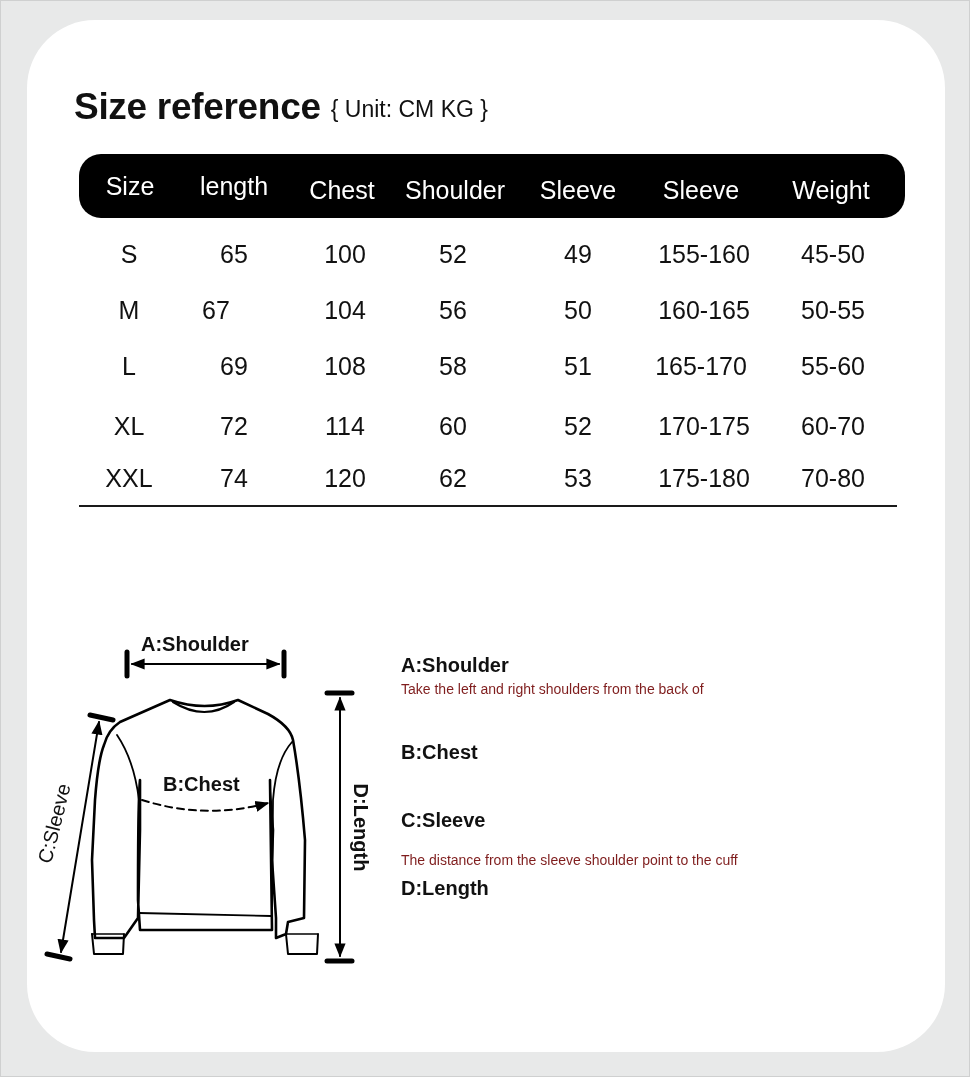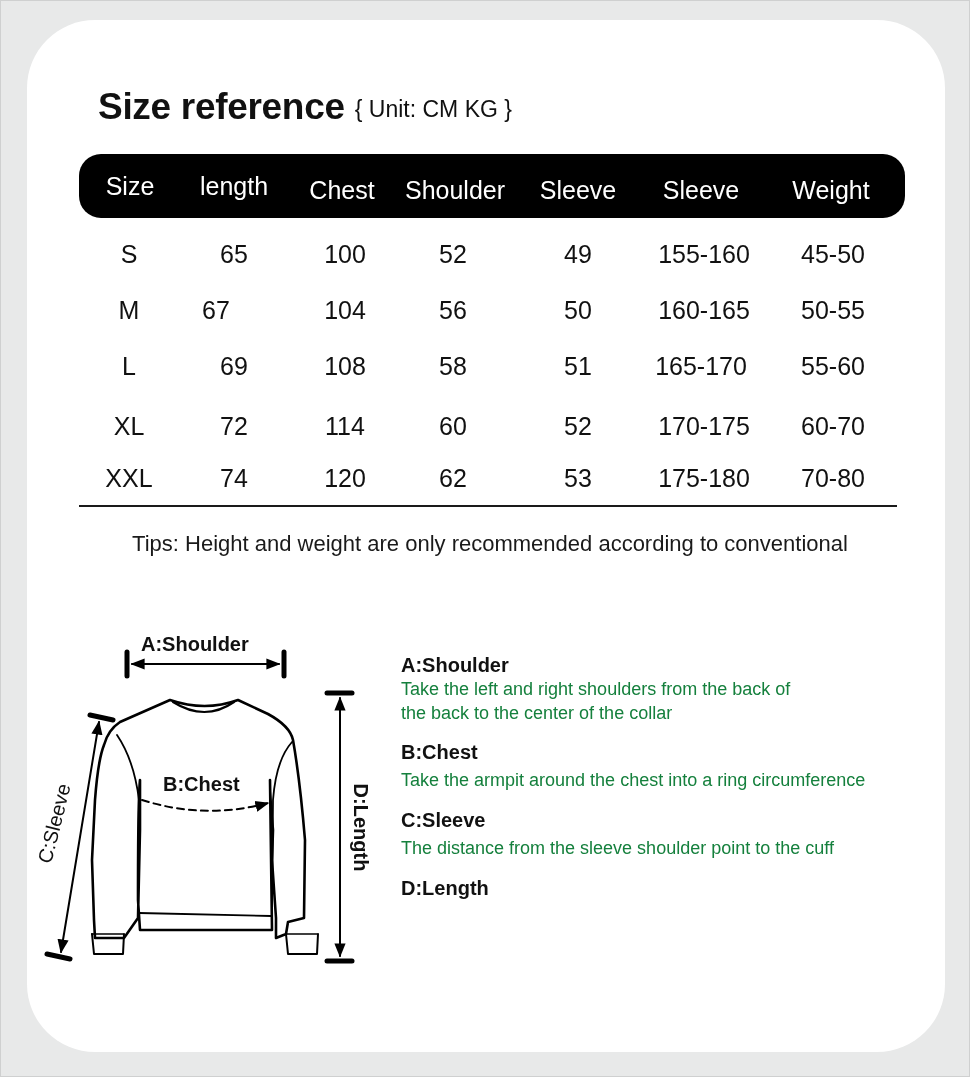--- a/index.html
+++ b/index.html
@@ -13,21 +13,21 @@
     position: absolute; left: 0; top: 0; width: 968px; height: 1075px;
     border: 1px solid #cfd0d0; background: #e8e9e9;
   }
   .card {
     position: absolute; left: 27px; top: 20px; width: 918px; height: 1032px;
     background: #ffffff; border-radius: 68px;
   }
   .title {
     position: absolute; left: 74px; top: 86px; white-space: nowrap;
   }
-  .title .main { font-weight: bold; font-size: 37px; letter-spacing: -0.3px; margin-left: 24px; }
+  .title .main { font-weight: bold; font-size: 37px; letter-spacing: -0.3px; }
   .title .unit { font-size: 23px; margin-left: 10px; vertical-align: 2px; }
 
   .thead {
     position: absolute; left: 79px; top: 154px; width: 826px; height: 64px;
     background: #000; border-radius: 22px;
   }
   .thead span, .trow span {
     position: absolute; transform: translateX(-50%); white-space: nowrap;
   }
   .thead span { color: #fff; font-size: 25px; top: 18px; }
@@ -41,21 +41,21 @@
     position: absolute; left: 60px; top: 528px; width: 860px;
     text-align: center; font-size: 22px; line-height: 31px; color: #1a1a1a;
   }
   .diagram { position: absolute; left: 0; top: 0; }
   .dlabel { position: absolute; font-weight: bold; font-size: 20px; white-space: nowrap; }
   .rot-left { transform-origin: center; transform: rotate(-76deg); }
   .rot-right { transform-origin: center; transform: rotate(90deg); }
 
   .desc { position: absolute; left: 401px; width: 550px; }
   .desc .h { font-weight: bold; font-size: 20px; line-height: 24px; }
-  .desc .t { font-size: 18px; line-height: 24px; color: #15803d; }
+  .desc .t { font-size: 14px; line-height: 24px; color: #7f1d1d; }
 </style>
 </head>
 <body>
 
 <div class="frame"></div>
 <div class="card"></div>
 
 <div class="title">
   <span class="main">Size reference</span><span class="unit">{ Unit: CM KG }</span>
 </div>
@@ -112,21 +112,20 @@
   <span style="left:345px">120</span>
   <span style="left:453px">62</span>
   <span style="left:578px">53</span>
   <span style="left:704px">175-180</span>
   <span style="left:833px">70-80</span>
 </div>
 
 <div class="divider"></div>
 
 <div class="tips">
-  <div>Tips: Height and weight are only recommended according to conventional</div>
 </div>
 
 <svg class="diagram" width="970" height="1077">
   <defs>
     <marker id="ah" viewBox="0 0 10 10" refX="9" refY="5" markerWidth="7" markerHeight="7" orient="auto-start-reverse">
       <path d="M0,1 L10,5 L0,9 z" fill="#000"></path>
     </marker>
   </defs>
   <g stroke="#000" fill="none" stroke-linecap="round" stroke-linejoin="round">
 
@@ -161,25 +160,23 @@
 </svg>
 
 <div class="dlabel" style="left:141px;top:633px">A:Shoulder</div>
 <div class="dlabel" style="left:163px;top:773px">B:Chest</div>
 <div class="dlabel rot-left" style="left:14px;top:812px;font-weight:normal;font-size:20px;">C:Sleeve</div>
 <div class="dlabel rot-right" style="left:317px;top:816px">D:Length</div>
 
 <div class="desc" style="top:653px">
   <div class="h">A:Shoulder</div>
   <div class="t">Take the left and right shoulders from the back of</div>
-  <div class="t">the back to the center of the collar</div>
 </div>
 <div class="desc" style="top:740px">
   <div class="h">B:Chest</div>
-  <div class="t" style="margin-top:4px">Take the armpit around the chest into a ring circumference</div>
 </div>
 <div class="desc" style="top:808px">
   <div class="h">C:Sleeve</div>
-  <div class="t" style="margin-top:4px">The distance from the sleeve shoulder point to the cuff</div>
+  <div class="t" style="margin-top:16px">The distance from the sleeve shoulder point to the cuff</div>
 </div>
 <div class="desc" style="top:876px">
   <div class="h">D:Length</div>
 </div>
 
 </body></html>

